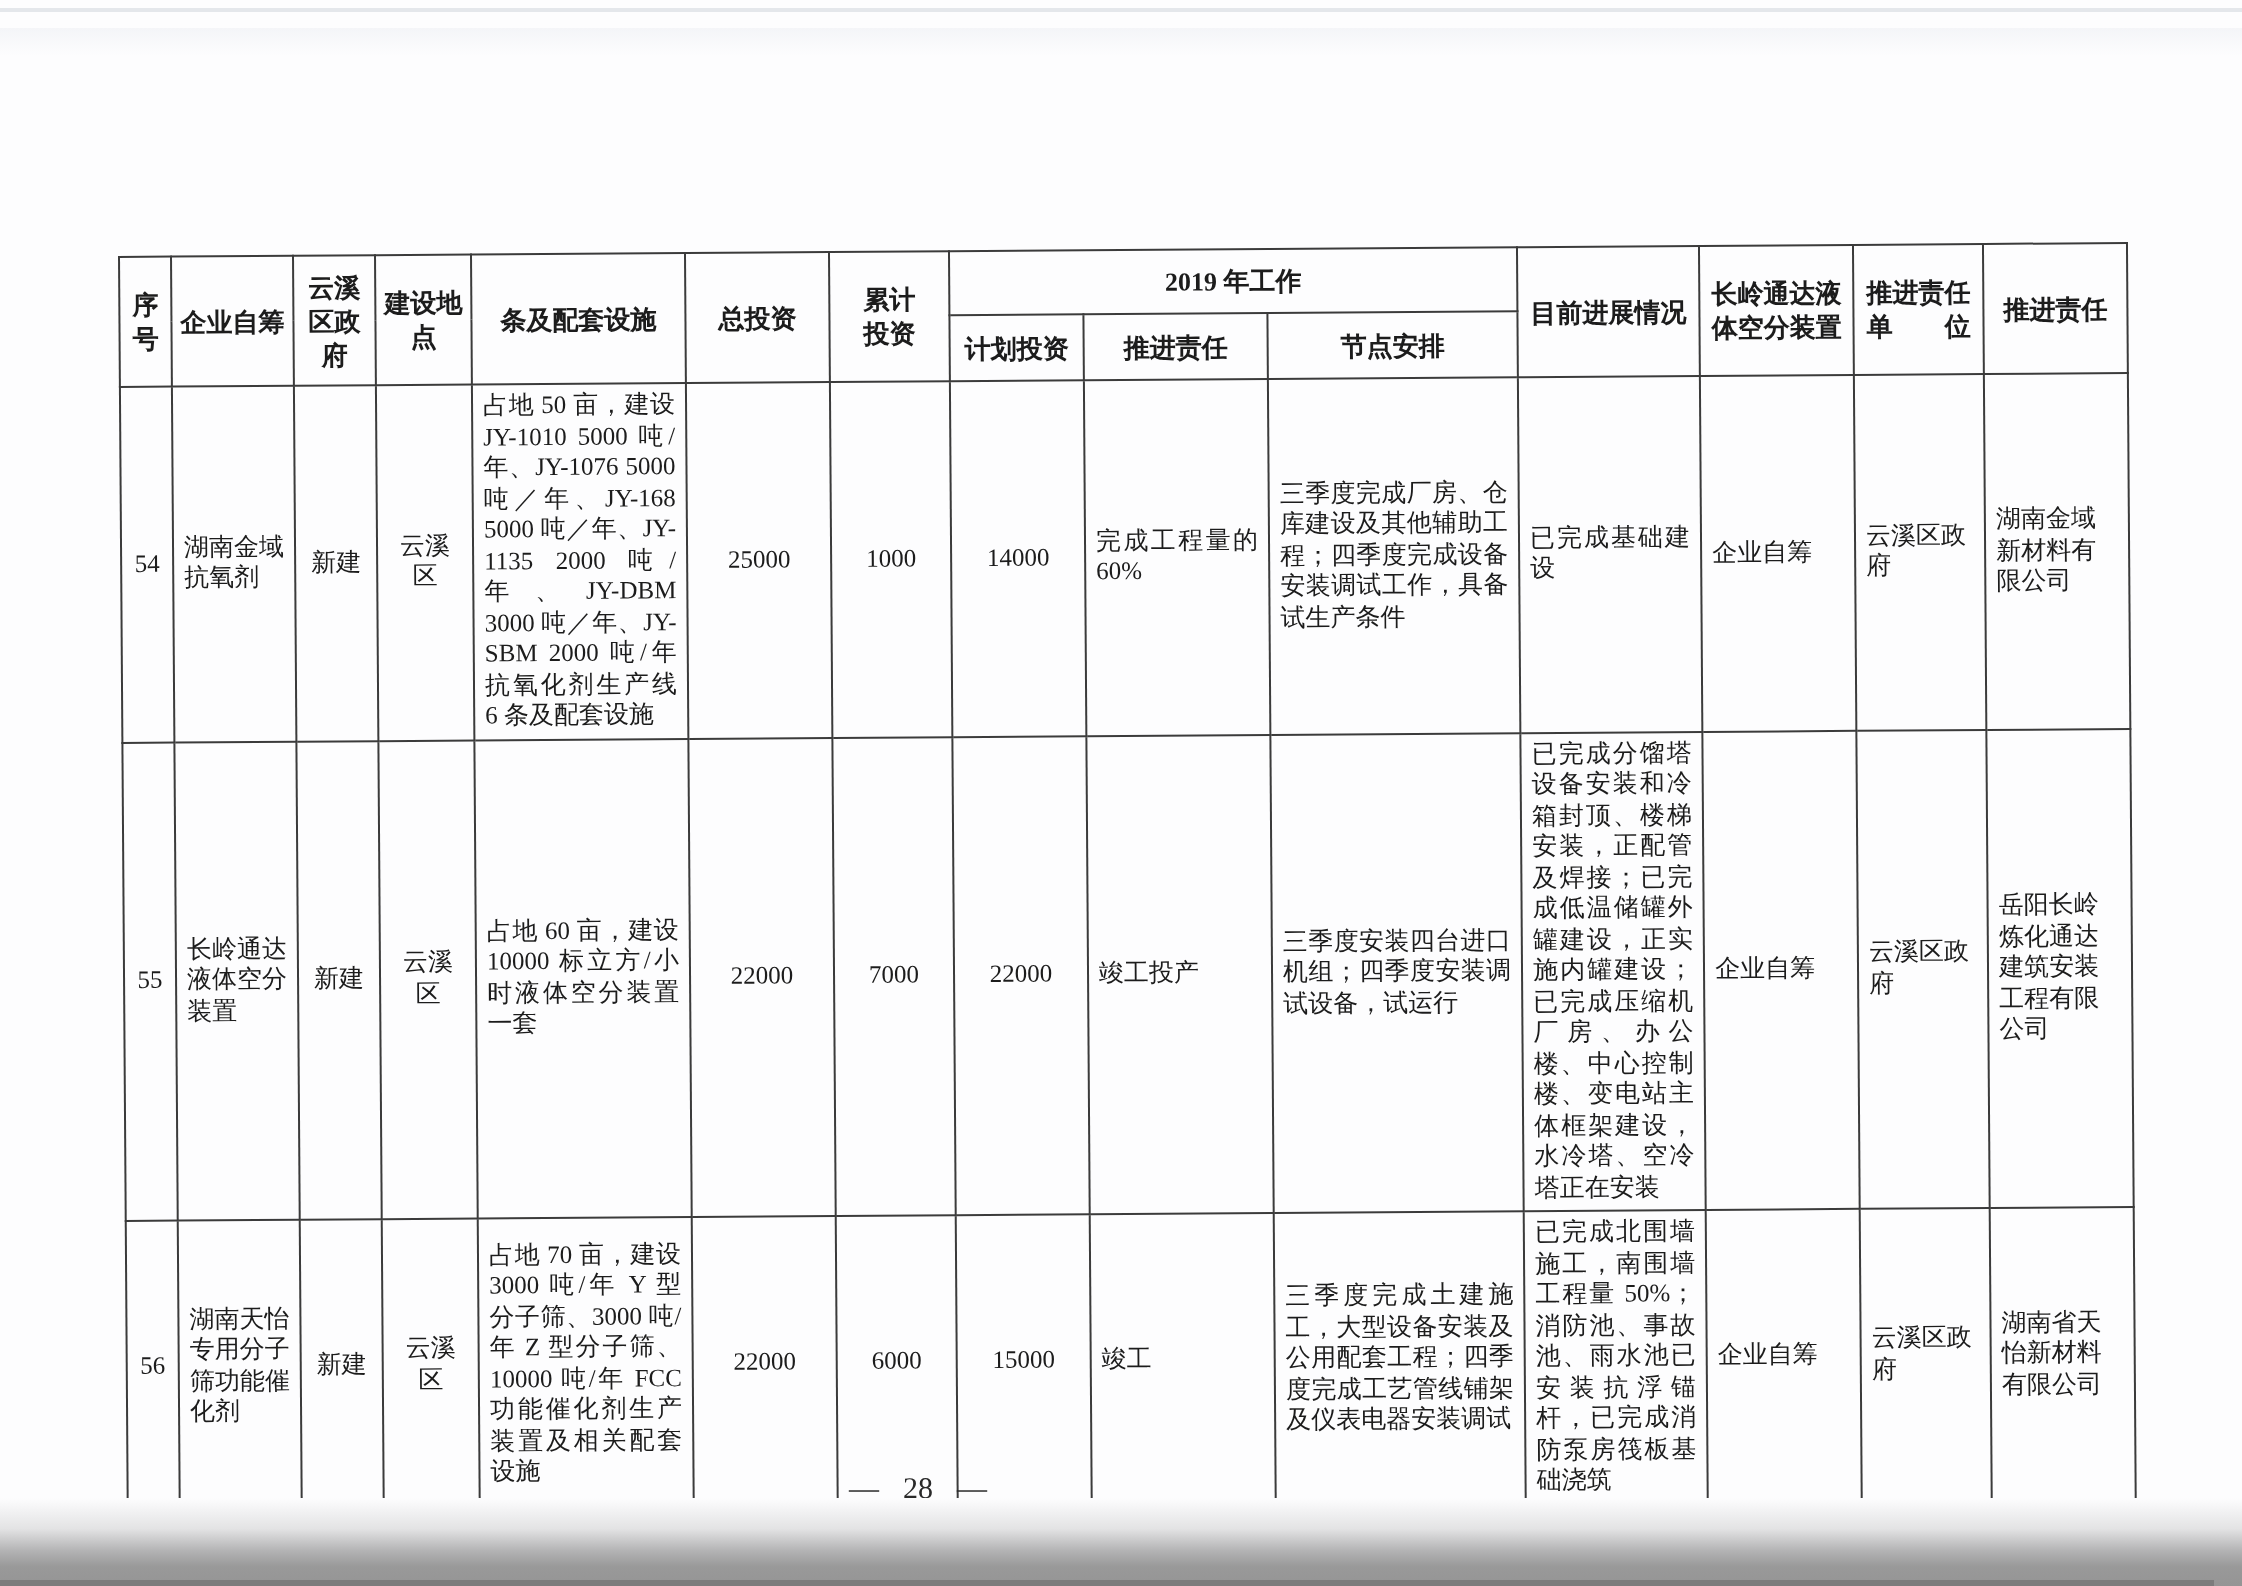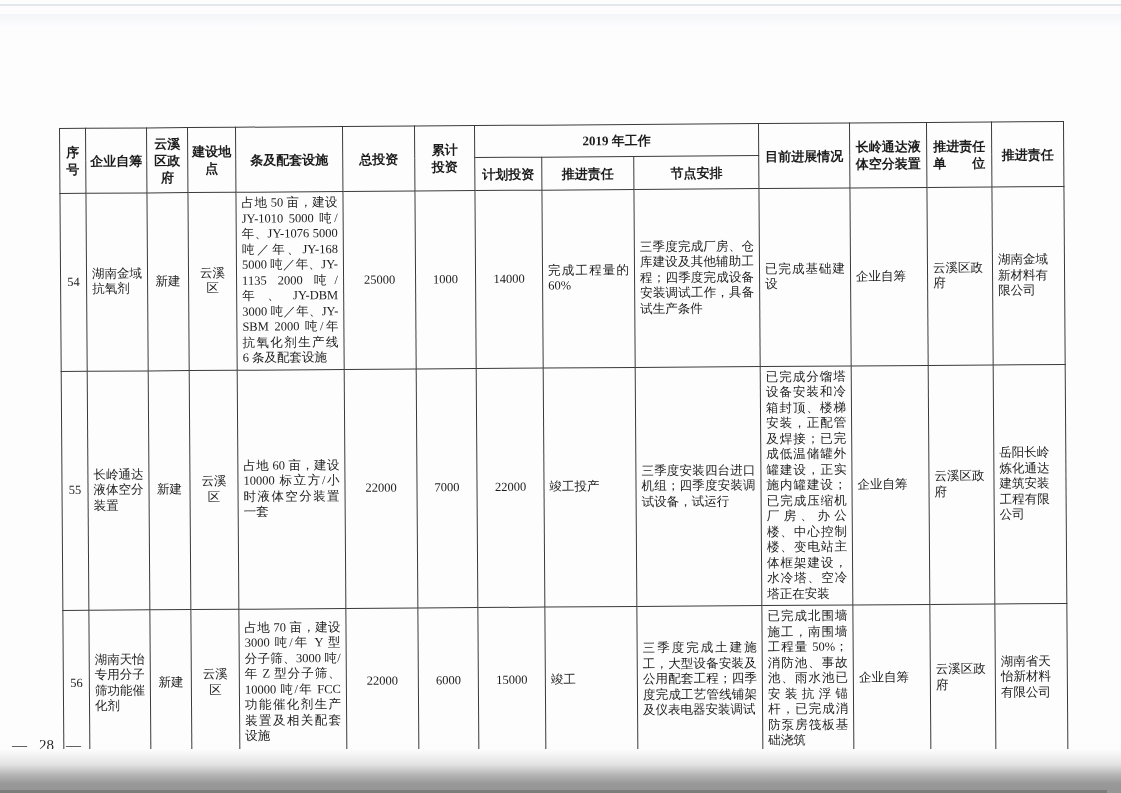--- a/index.html
+++ b/index.html
@@ -33,21 +33,21 @@
   td.ctr{text-align:center;}
   td.lft{text-align:left;}
   td.just{text-align:justify;text-justify:inter-character;}
   tr.hrow1{height:32px;}
   tr.hrow2{height:33px;}
   tr.row-a{height:172px;}
   tr.row-b{height:219px;}
   tr.row-c{height:128px;}
 
   
-  .page-number{position:absolute;top:737px;left:0;width:918px;text-align:left;
+  .page-number{position:absolute;top:737px;left:0;width:918px;text-align:center;
     font-size:15px;color:#2a2a2a;}
   .page-number .dash{display:inline-block;margin:0 12px;letter-spacing:0;}
 </style>
 </head>
 <body>
 
 <div class="scan-top-line"></div>
 <div class="scan-top-band"></div>
 
 <div class="table-wrap">

